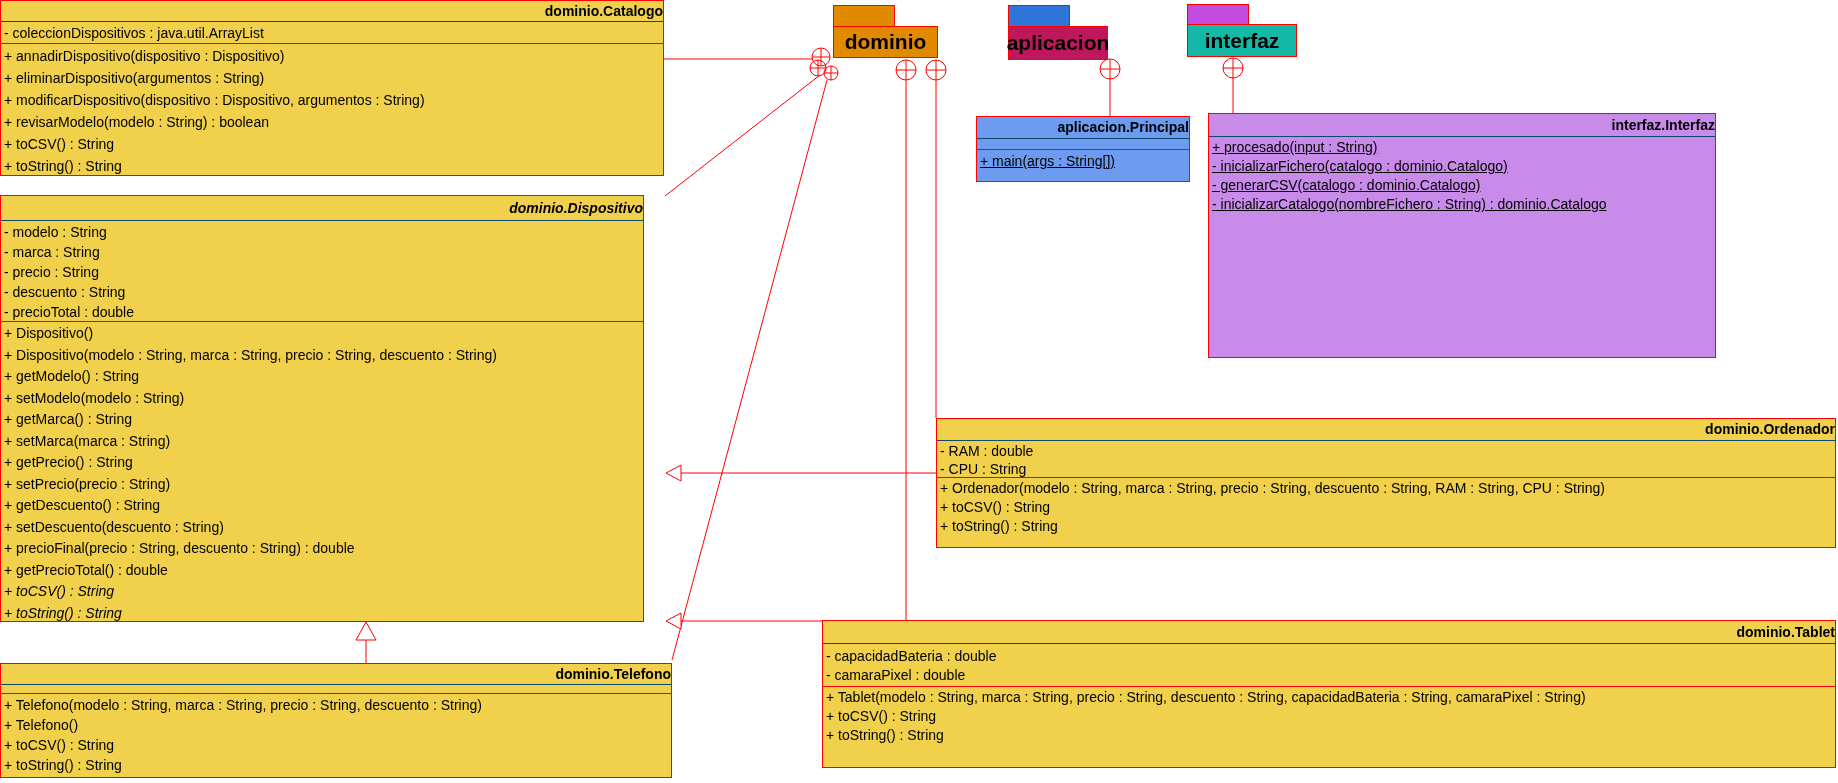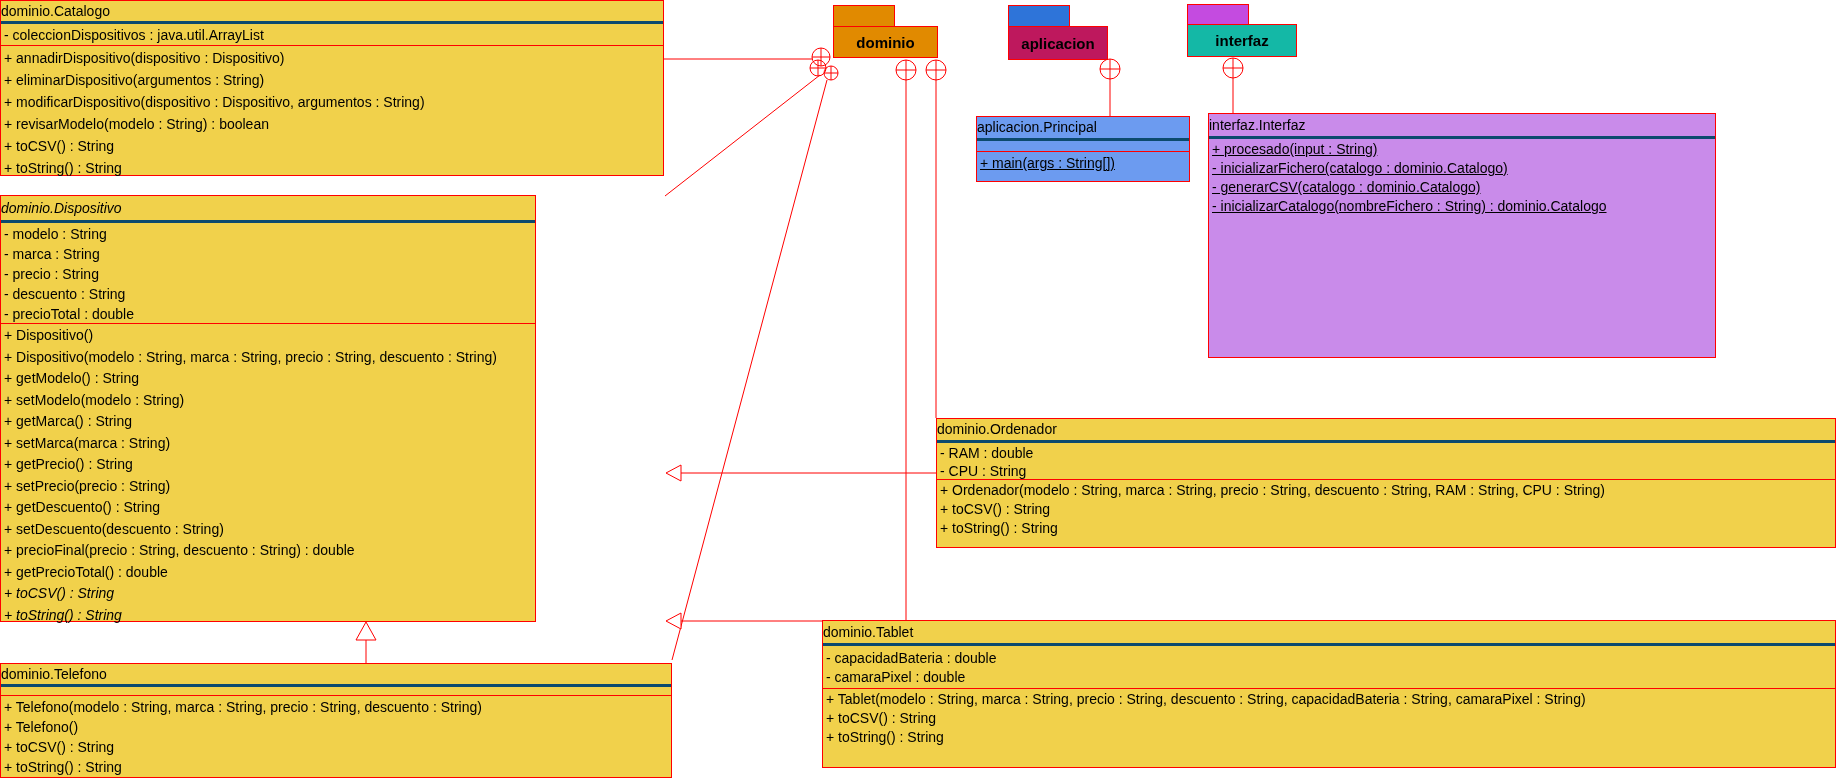--- a/index.html
+++ b/index.html
@@ -2,29 +2,29 @@
 <html><head>
 <meta charset="utf-8">
 <style>
   html,body{margin:0;padding:0;background:#ffffff;}
   #canvas{position:relative;width:1838px;height:783px;background:#ffffff;overflow:hidden;
           font-family:"Liberation Sans",sans-serif;color:#000;}
   .cls{position:absolute;box-sizing:border-box;border:1px solid #ff0000;background:#F1D14B;
        display:flex;flex-direction:column;font-size:14px;}
   .cls.blue{background:#6C9BF0;}
   .cls.purple{background:#C98BEA;}
-  .ttl{font-weight:400;text-align:left;border-bottom:3px solid #0c4a6e;white-space:nowrap;overflow:visible;}
+  .ttl{font-weight:700;text-align:right;border-bottom:1px solid #0c4a6e;white-space:nowrap;overflow:visible;}
   .ttl.it{font-style:italic;}
   .cmp{border-bottom:1px solid #ff0000;padding:1px 0 0 3px;box-sizing:border-box;}
   .cmp.last{border-bottom:none;flex:1;}
   .row{white-space:nowrap;overflow:visible;}
   .row.it{font-style:italic;}
   .row.un{text-decoration:underline;}
   .pkg-tab,.pkg-body{position:absolute;box-sizing:border-box;border:1px solid #ff0000;}
-  .pkg-body{display:flex;align-items:center;justify-content:center;font-weight:700;font-size:15px;}
+  .pkg-body{display:flex;align-items:center;justify-content:center;font-weight:700;font-size:21px;}
   svg.overlay{position:absolute;left:0;top:0;pointer-events:none;}
 </style>
 </head>
 <body>
 
 <div id="canvas">
 
   <div class="cls" style="left:0;top:0;width:664px;height:176px">
     <div class="ttl" style="height:20px;line-height:20px">dominio.Catalogo</div>
     <div class="cmp" style="height:23px;line-height:20px">
@@ -33,21 +33,21 @@
     <div class="cmp last" style="line-height:22px">
       <div class="row">+ annadirDispositivo(dispositivo : Dispositivo)</div>
       <div class="row">+ eliminarDispositivo(argumentos : String)</div>
       <div class="row">+ modificarDispositivo(dispositivo : Dispositivo, argumentos : String)</div>
       <div class="row">+ revisarModelo(modelo : String) : boolean</div>
       <div class="row">+ toCSV() : String</div>
       <div class="row">+ toString() : String</div>
     </div>
   </div>
 
-  <div class="cls" style="left:0;top:195px;width:536px;height:427px">
+  <div class="cls" style="left:0;top:195px;width:644px;height:427px">
     <div class="ttl it" style="height:24px;line-height:24px">dominio.Dispositivo</div>
     <div class="cmp" style="height:101px;line-height:20px">
       <div class="row">- modelo : String</div>
       <div class="row">- marca : String</div>
       <div class="row">- precio : String</div>
       <div class="row">- descuento : String</div>
       <div class="row">- precioTotal : double</div>
     </div>
     <div class="cmp last" style="line-height:21.5px">
       <div class="row">+ Dispositivo()</div>

